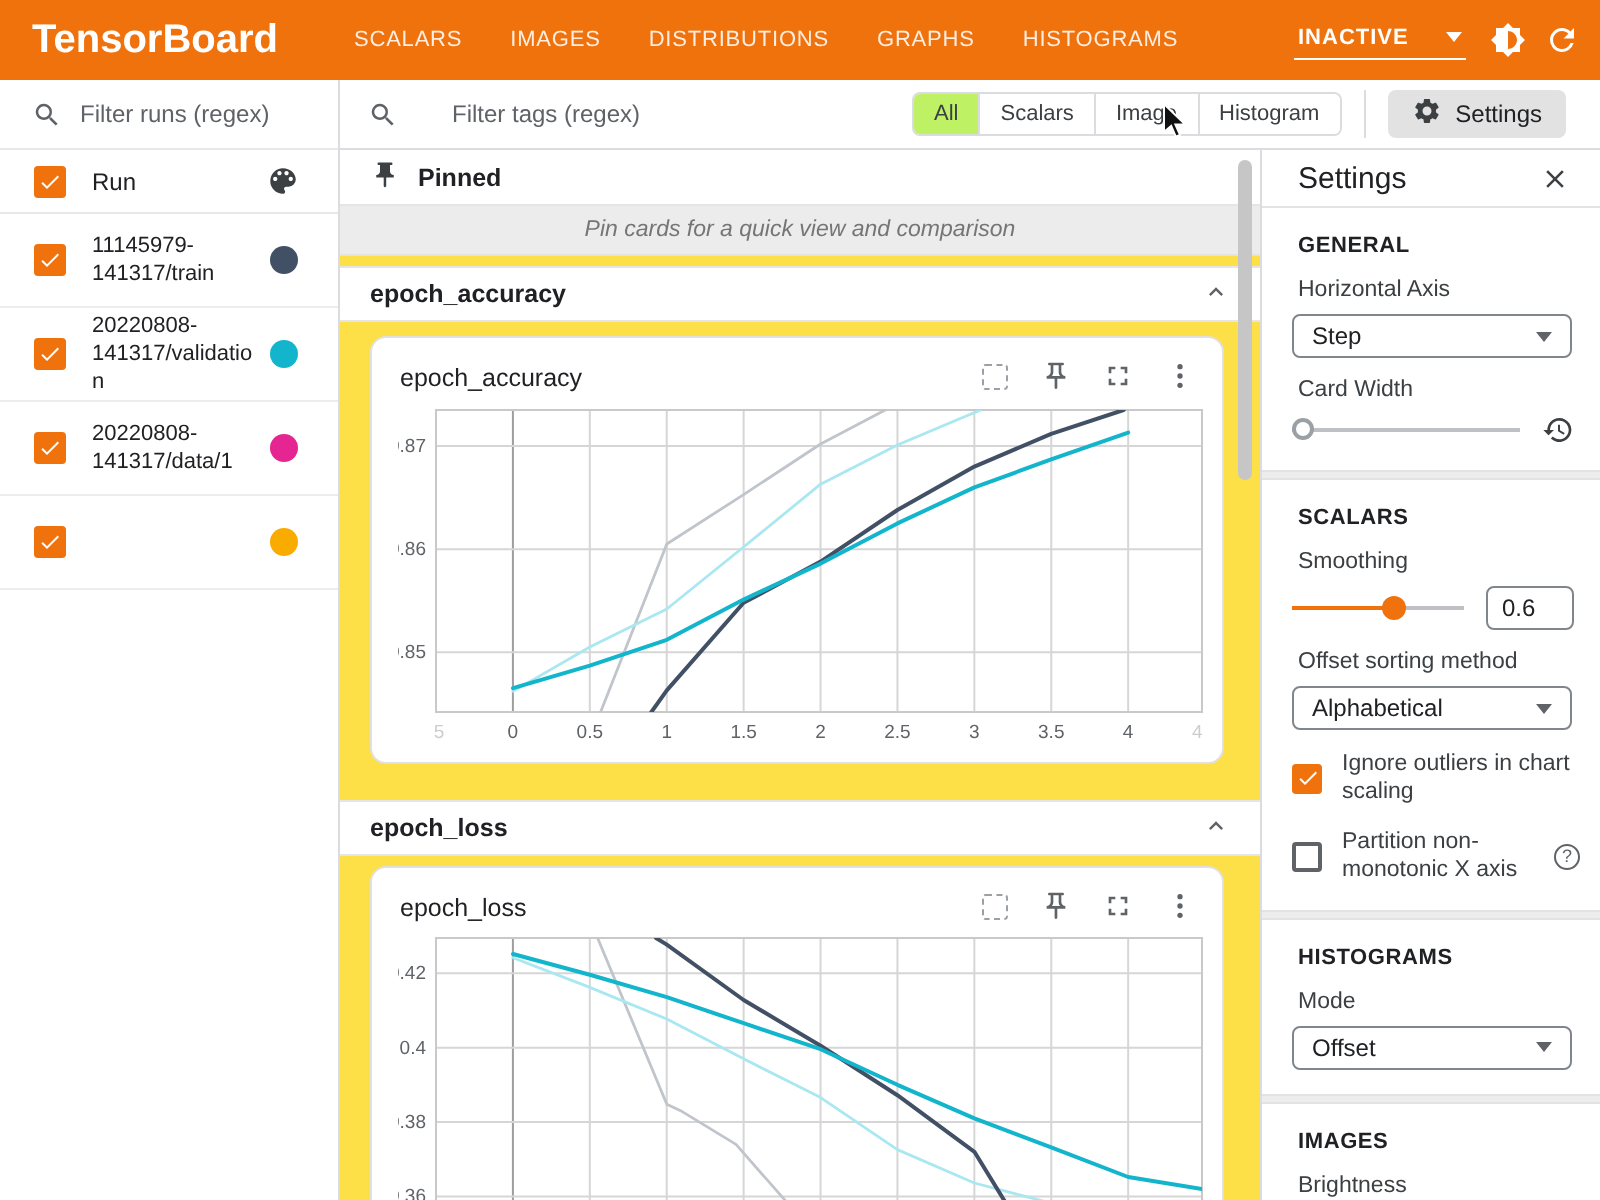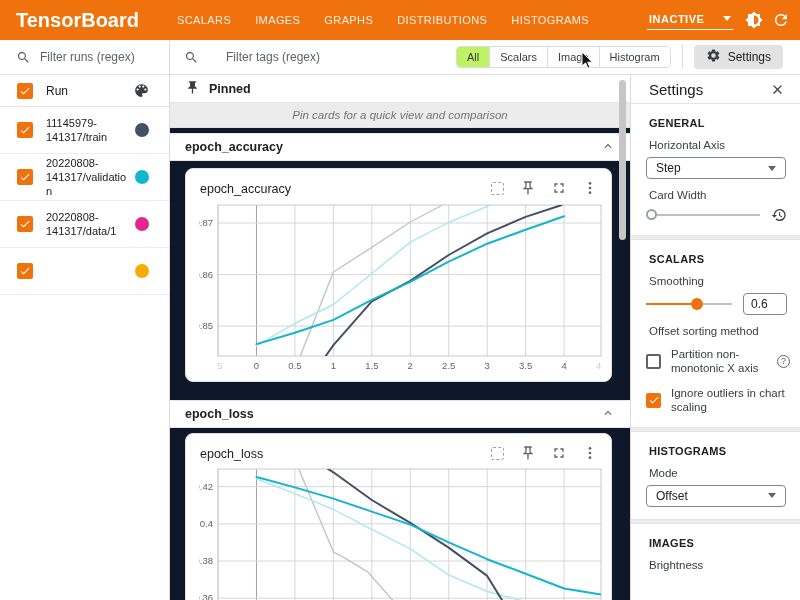--- a/index.html
+++ b/index.html
@@ -53,21 +53,21 @@
   .filter-btn{ padding:0 10px; font-size:11px; display:flex; align-items:center; background:#fff;
     color:#3c4043; border-left:1px solid #dadce0; cursor:pointer; white-space:nowrap; }
   .filter-btn:first-child{ border-left:none; }
   .filter-btn.selected{ background:#bef264; }
   .tb-divider{ width:1px; height:24px; background:#dadce0; margin:0 11px; }
   .settings-btn{ display:flex; align-items:center; gap:7px; background:#e2e2e2; border-radius:4px;
     height:24px; padding:0 12px; font-size:12px; font-weight:500; margin-right:17px; cursor:pointer; }
   .settings-btn svg{ width:15px; height:15px; fill:#3c4043; }
 
   
-  .content{ position:absolute; top:75px; left:170px; width:460px; height:525px; background:#0f172a; overflow:hidden; }
+  .content{ position:absolute; top:75px; left:170px; width:460px; height:525px; background:#fde047; overflow:hidden; }
   .pinned-bar{ height:28px; background:#fff; display:flex; align-items:center; gap:9px; padding-left:15px;
     font-size:12.5px; font-weight:700; border-bottom:1px solid #e5e5e5; }
   .pinned-bar svg{ width:15px; height:15px; fill:#3c4043; }
   .empty-strip{ height:25px; background:#ececec; display:flex; align-items:center; justify-content:center;
     font-style:italic; font-size:11.5px; color:#757575; border-bottom:1px solid #e2e2e2; }
   .gap5{ height:5px; }
   .section-bar{ height:28px; background:#fff; display:flex; align-items:center; justify-content:space-between;
     padding:0 15px; font-size:12.5px; font-weight:700; border-top:1px solid #e5e5e5; border-bottom:1px solid #e5e5e5; cursor:pointer;}
   .section-bar svg{ width:14px; height:14px; fill:#5f6368; }
   .card{ width:427px; margin-left:15px; background:#fff; border:1px solid #e0e0e0; border-radius:8px; position:relative; }
@@ -118,22 +118,22 @@
 </head>
 <body>
 
 <div class="stage">
 
   <div class="app-header">
     <div class="logo">TensorBoard</div>
     <div class="nav" id="nav-tabs">
         <div class="nav-tab">SCALARS</div>
         <div class="nav-tab">IMAGES</div>
+        <div class="nav-tab">DISTRIBUTIONS</div>
         <div class="nav-tab">GRAPHS</div>
-        <div class="nav-tab">DISTRIBUTIONS</div>
         <div class="nav-tab">HISTOGRAMS</div>
       </div>
     <div class="status">
       <span>INACTIVE</span>
       <span class="caret-w"></span>
     </div>
     <div class="hicons" id="header-icons">
         <span class="hicon"><svg viewBox="0 0 24 24">
             <path d="M20 8.69V4h-4.69L12 .69 8.69 4H4v4.69L.69 12 4 15.31V20h4.69L12 23.31 15.31 20H20v-4.69L23.31 12 20 8.69zM12 18V6c3.31 0 6 2.69 6 6s-2.69 6-6 6z"></path>
           </svg></span>
@@ -395,32 +395,36 @@
         <div class="sp-label">Smoothing</div>
         <div class="sp-slider-row">
           <div class="slider">
             <div class="track"></div>
             <div class="fill" style="width: 59%;"></div>
             <div class="thumb" style="left: calc(59% - 6px);"></div>
           </div>
           <input class="sp-input" value="0.6" style="">
         </div>
         <div class="sp-label">Offset sorting method</div>
+        <div class="sp-select">
+          <span>Alphabetical</span>
+          <span class="caret-g"></span>
+        </div>
+        <div class="sp-check-row">
+          <span class="cb checked">
+            <svg viewBox="0 0 24 24">
+              <path d="M9 16.2 4.8 12l-1.4 1.4L9 19 21 7l-1.4-1.4z" fill="#fff"></path>
+            </svg>
+          </span>
+          <span class="chk-label">Ignore outliers in chart scaling</span>
+        </div>
         <div class="sp-check-row">
           <span class="cb un"></span>
           <span class="chk-label">Partition non-monotonic X axis</span>
           <span class="help-circle">?</span>
-        </div>
-        <div class="sp-check-row">
-          <span class="cb checked">
-            <svg viewBox="0 0 24 24">
-              <path d="M9 16.2 4.8 12l-1.4 1.4L9 19 21 7l-1.4-1.4z" fill="#fff"></path>
-            </svg>
-          </span>
-          <span class="chk-label">Ignore outliers in chart scaling</span>
         </div>
         <div class="sp-band"></div>
         <div class="sp-head">HISTOGRAMS</div>
         <div class="sp-label">Mode</div>
         <div class="sp-select">
           <span>Offset</span>
           <span class="caret-g"></span>
         </div>
         <div class="sp-band"></div>
         <div class="sp-head">IMAGES</div>

